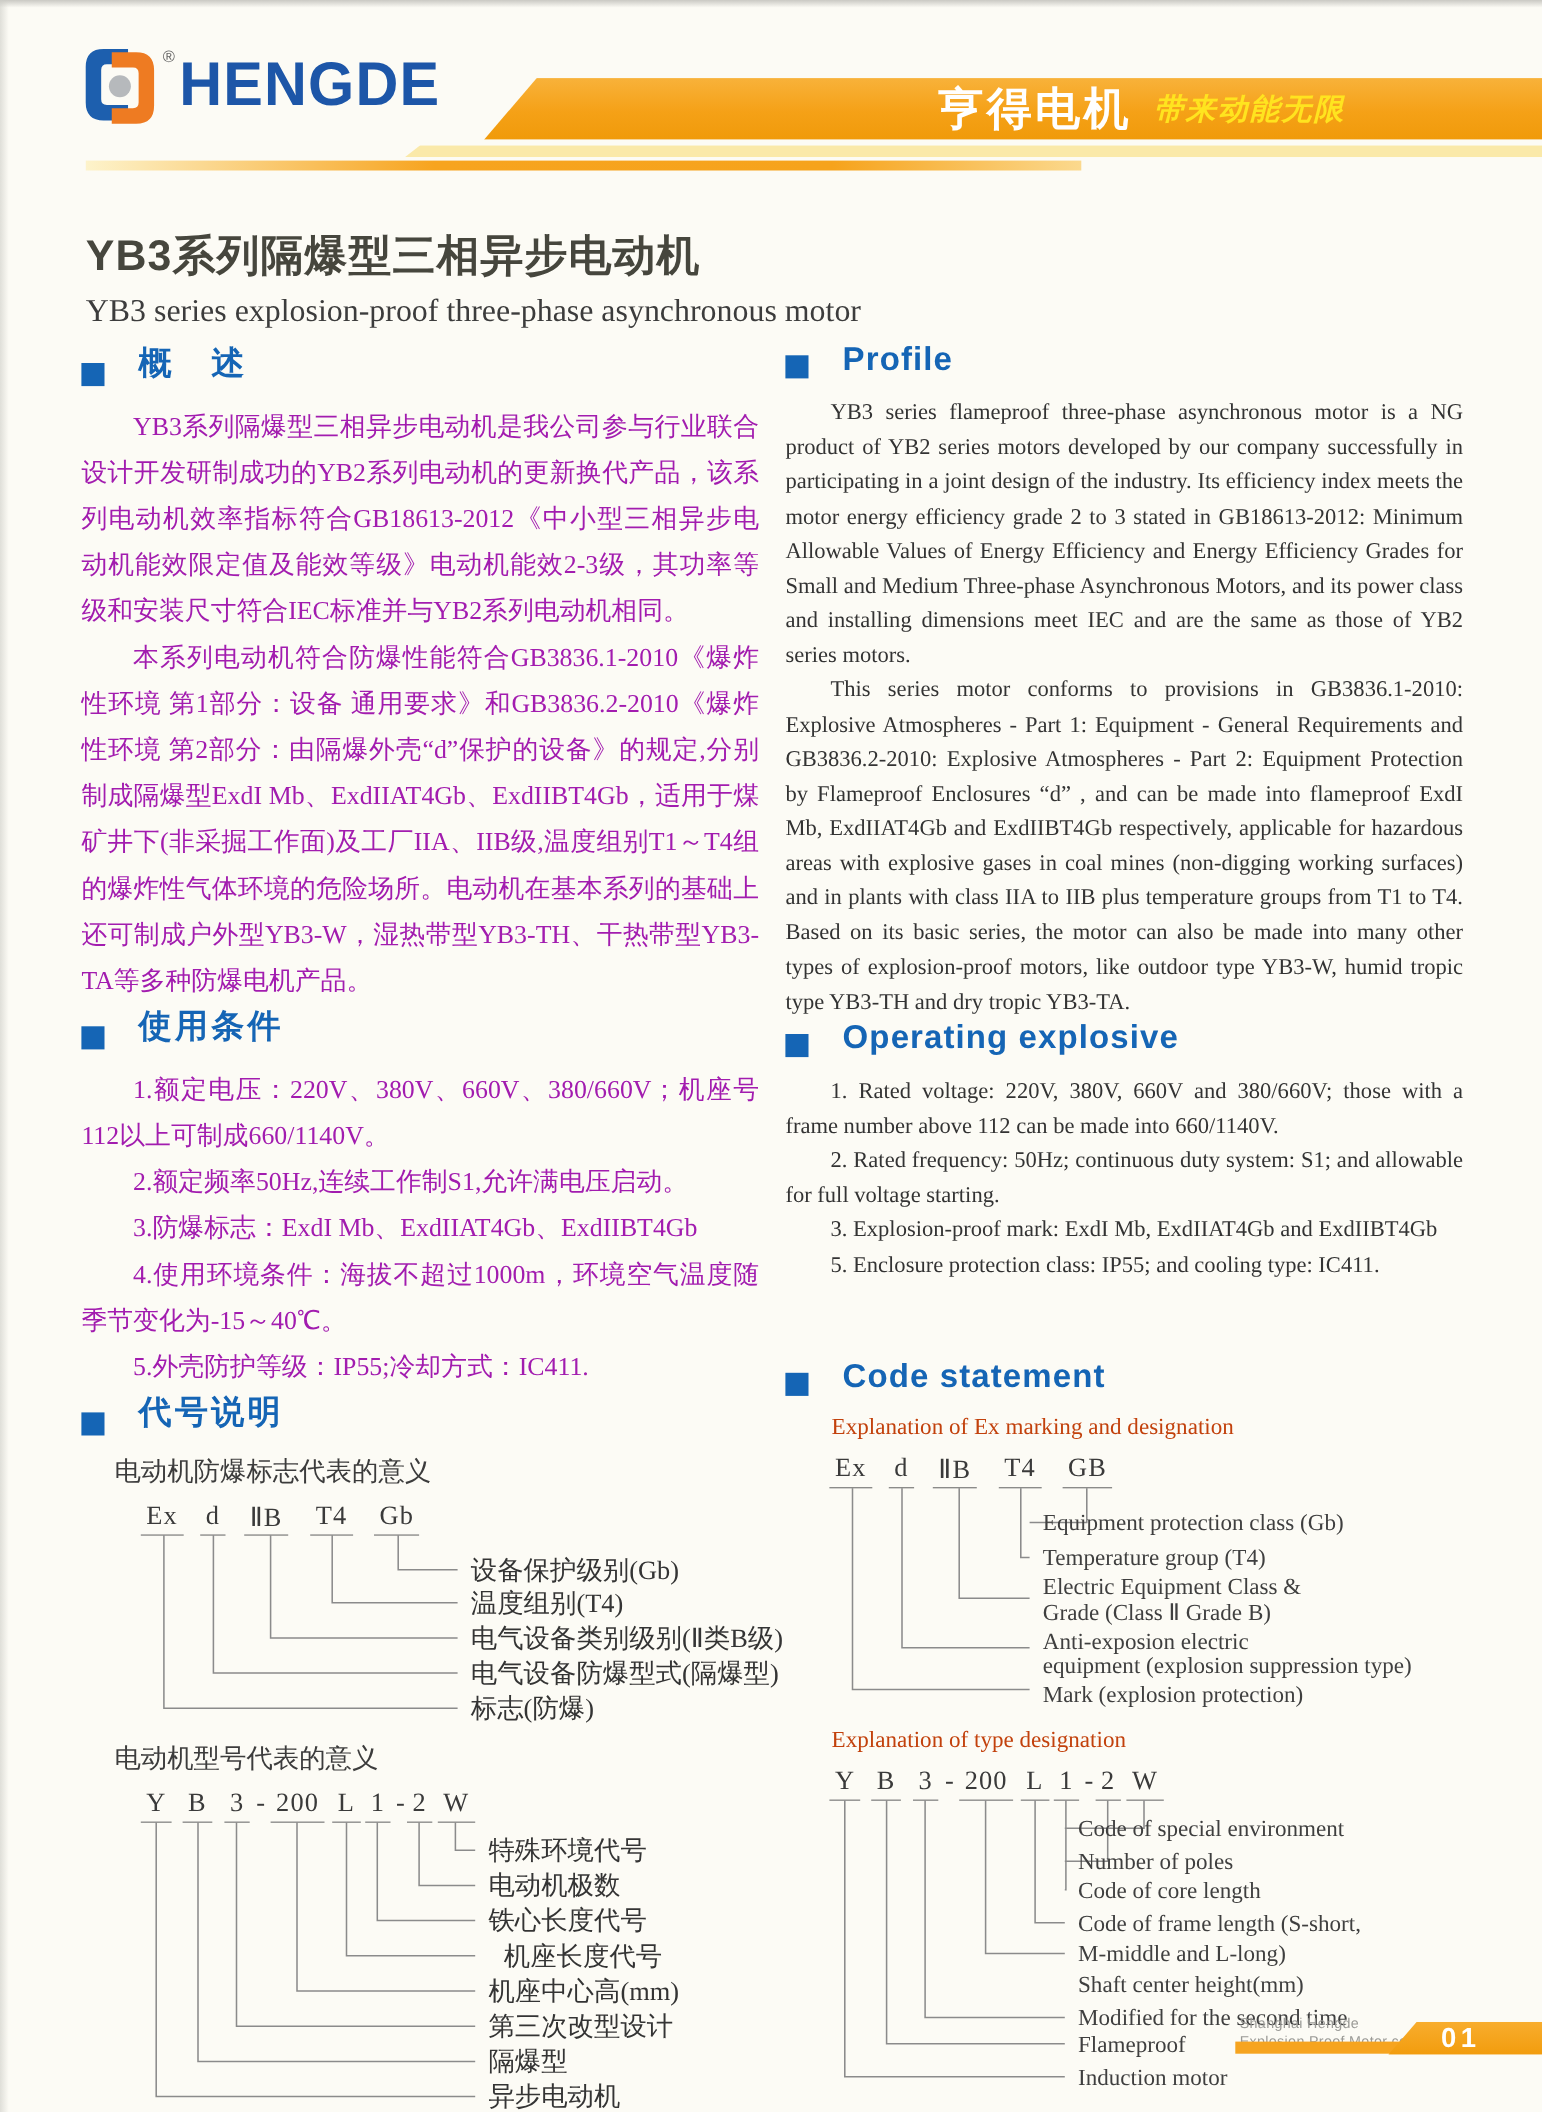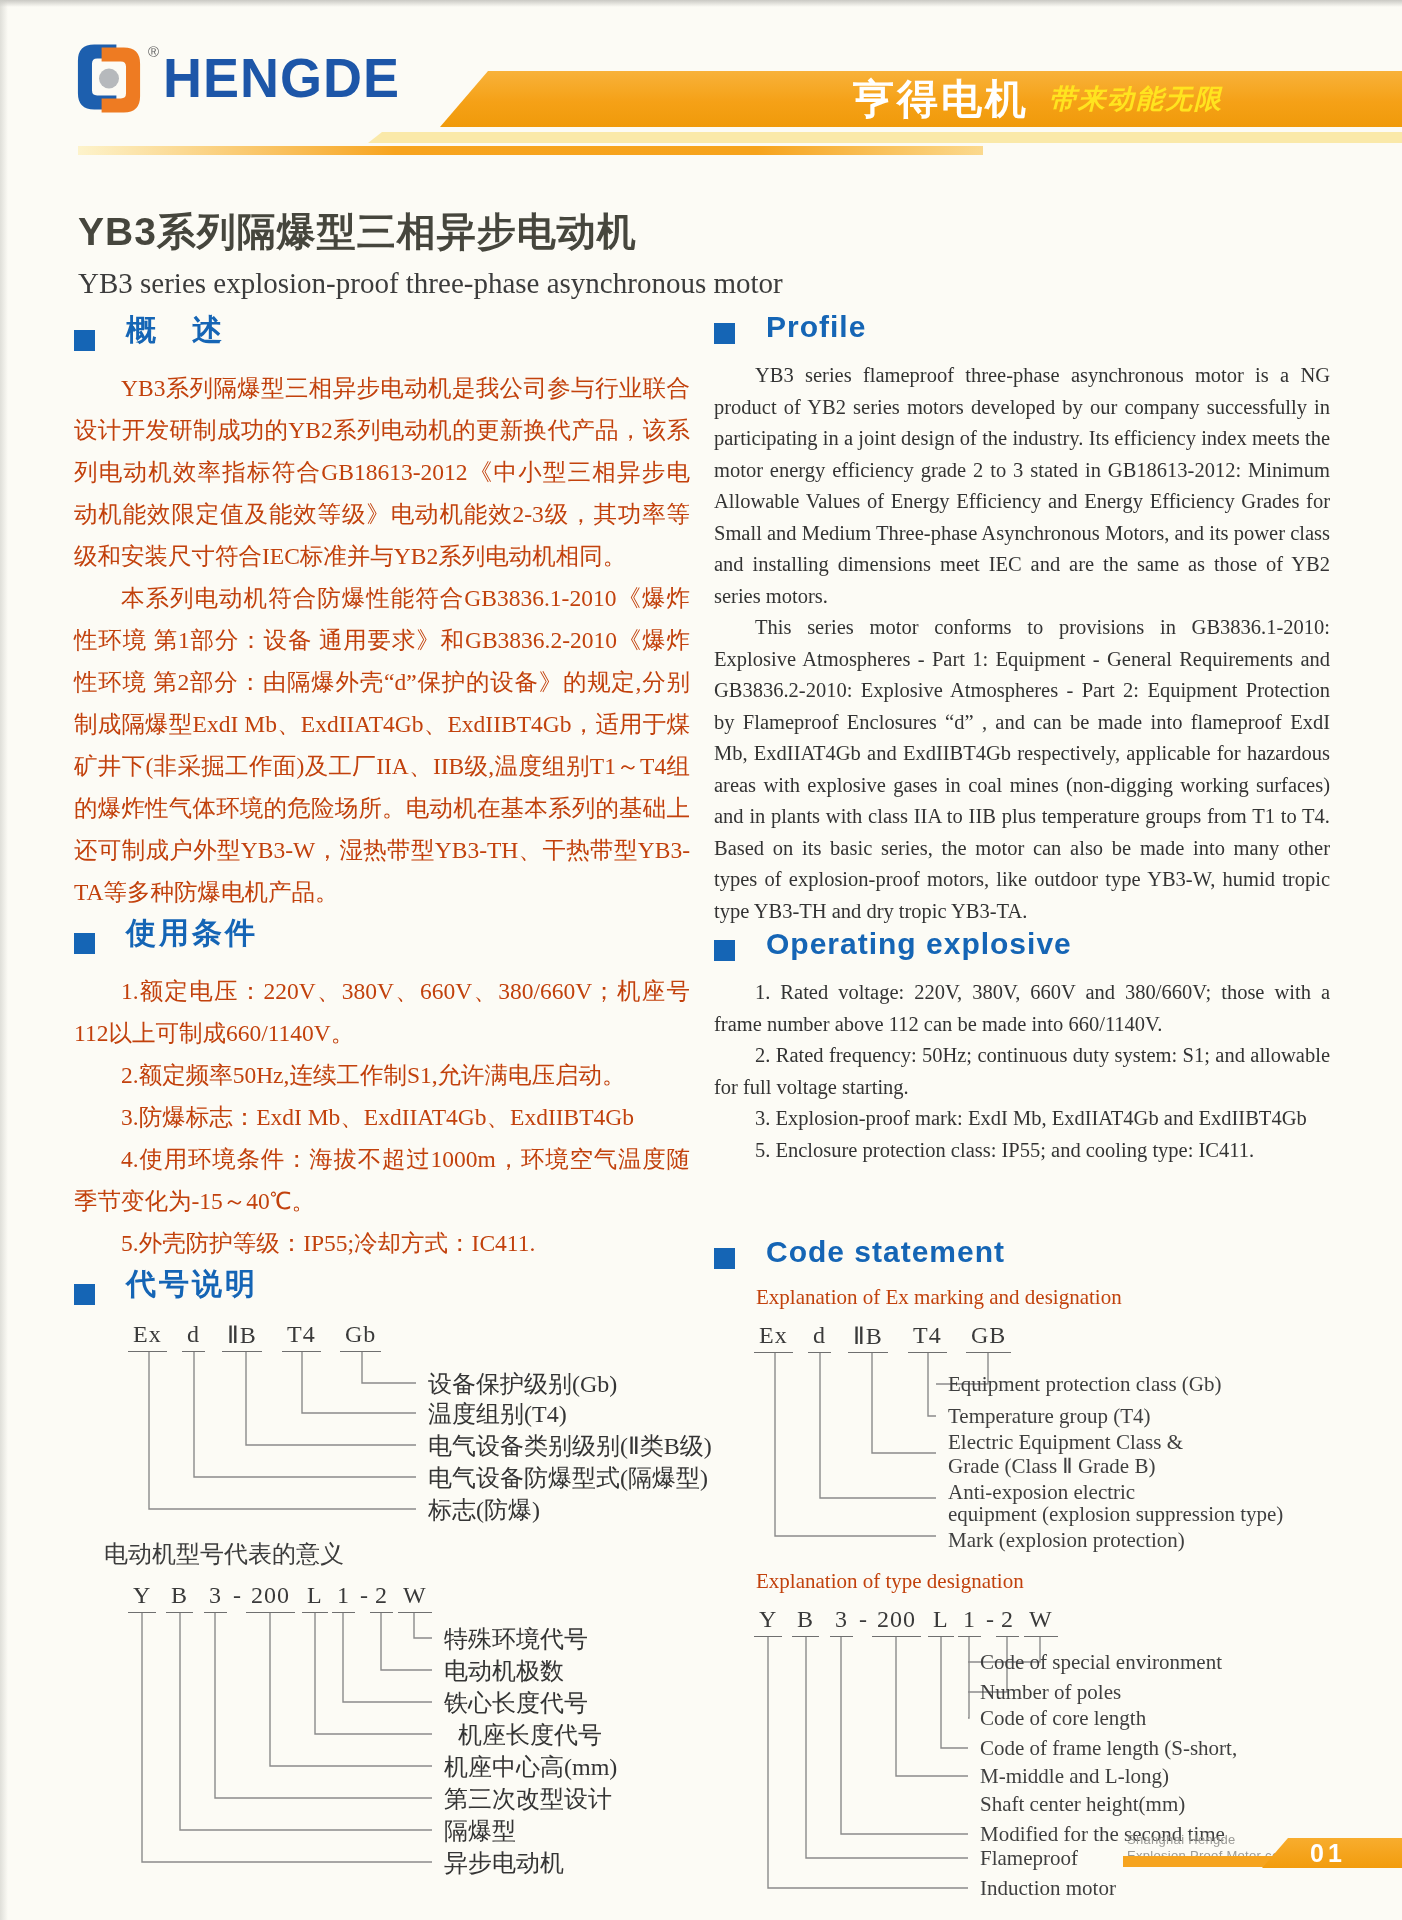--- a/index.html
+++ b/index.html
@@ -37,21 +37,21 @@
   
   .cols{position:absolute;left:74px;top:310px;width:1256px;display:flex;gap:24px;}
   .col{width:616px;}
   .sec{margin:0;}
   .sec.first{min-height:574px;}
   .sec.second{min-height:308px;}
   .h{display:flex;align-items:flex-end;gap:31px;margin:0 0 16px 0;}
   .h .sq{width:21px;height:21px;background:var(--accent_blue,#1565b5);flex:0 0 auto;}
   .h .t{font:700 30px "Liberation Sans",sans-serif;color:var(--accent_blue,#1565b5);letter-spacing:1px;}
   .h .t.cn{letter-spacing:3px;}
-  p.cn{font:400 23.5px/42px "Liberation Serif",serif;color:#c2410c;text-indent:2em;
+  p.cn{font:400 23.5px/42px "Liberation Serif",serif;color:#a21caf;text-indent:2em;
        text-align:justify;margin:0;}
   p.en{font:400 20.5px/31.5px "Liberation Serif",serif;color:#333;text-indent:2em;
        text-align:justify;margin:0;}
 
   
   .caption-cn{font:400 24px "Liberation Serif",serif;color:#3c3c3c;margin:12px 0 12px 30px;}
   .caption-en{font:400 21px "Liberation Serif",serif;color:#c2410c;margin:12px 0 12px 42px;}
   .diag{position:relative;margin-left:36px;}
   .diag.right{margin-left:22px;}
   .diag svg{position:absolute;left:0;top:0;}
@@ -128,20 +128,21 @@
         <p class="cn">4.使用环境条件：海拔不超过1000m，环境空气温度随季节变化为-15～40℃。</p>
         <p class="cn">5.外壳防护等级：IP55;冷却方式：IC411.</p>
       </div>
 
       <div class="sec">
         <div class="h">
           <span class="sq"></span>
           <span class="t cn">代号说明</span>
         </div>
 
+        <div class="caption-cn">电动机防爆标志代表的意义</div>
 
         <div class="diag" style="height:205px;width:620px;">
           <svg width="620" height="205">
             <path d="M252 31 V62 H306"></path>
             <path d="M192 31 V92 H306"></path>
             <path d="M136 31 V124 H306"></path>
             <path d="M84 31 V156 H306"></path>
             <path d="M39 31 V188 H306"></path>
           </svg>
           <span class="tok" style="left:18px">Ex</span>

